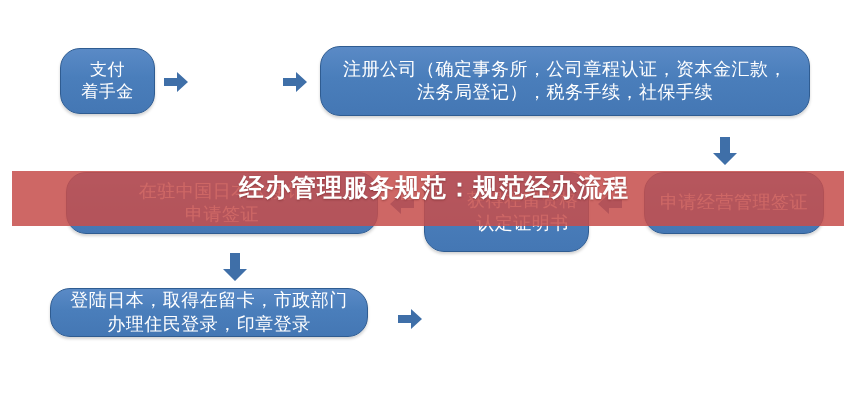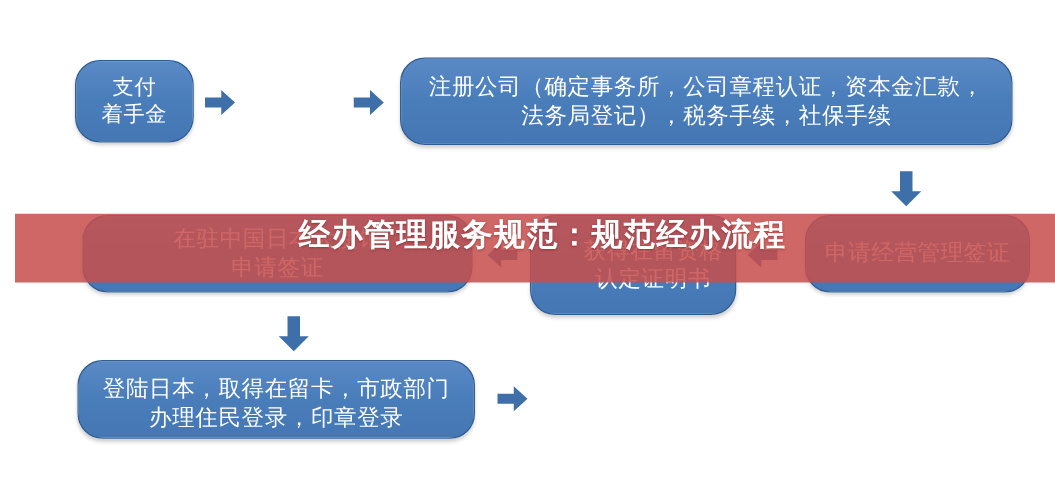--- a/index.html
+++ b/index.html
@@ -134,21 +134,21 @@
   <div class="box medium" style="left:632px; top:172px; width:180px; height:62px;margin-left:12px;">
     <span class="txt">申请经营管理签证</span>
   </div>
 
   <div class="arrow" style="left:222px; top:252px;">
     <svg width="26" height="30" viewBox="0 0 26 30" aria-hidden="true">
       <path d="M8 1 H18 V17 H25 L13 29 L1 17 H8 Z" fill="#3f6fa8"></path>
     </svg>
   </div>
 
-  <div class="box medium" style="left:62px; top:288px; width:318px; height:63px;align-items:flex-end;">
+  <div class="box medium" style="left:50px; top:288px; width:318px; height:49px;">
     <span class="txt">登陆日本，取得在留卡，市政部门
 办理住民登录，印章登录</span>
   </div>
 
   <div class="arrow" style="left:396px; top:307px;">
     <svg width="28" height="24" viewBox="0 0 28 24" aria-hidden="true">
       <path d="M2 8 H15 V2 L26 12 L15 22 V16 H2 Z" fill="#3f6fa8"></path>
     </svg>
   </div>
 

